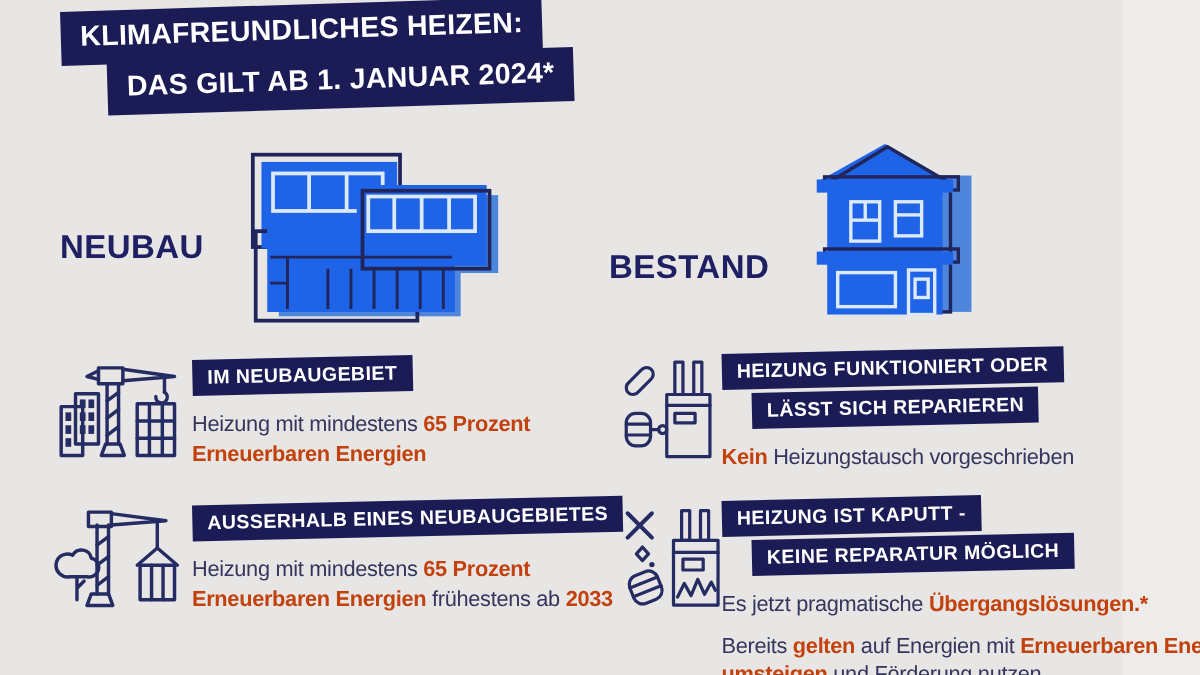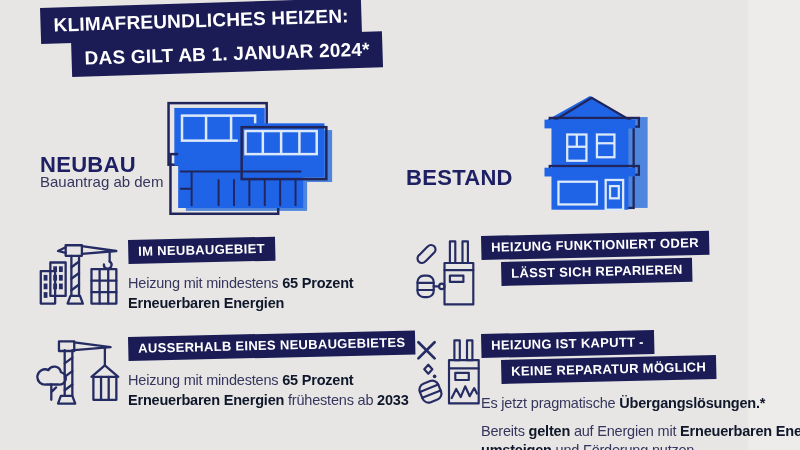--- a/index.html
+++ b/index.html
@@ -35,21 +35,21 @@
     font-weight:bold;font-size:13px;line-height:1;letter-spacing:.3px;
     padding:5px 10px 6px;white-space:nowrap;
     transform:rotate(-1.3deg);transform-origin:left top;
   }
   .banner-sm.second{display:block;width:max-content;margin:2px 0 0 20px;}
   .blk-text{
     margin:10px 0 0 0;color:#35355e;font-size:14.5px;line-height:1.35;
     letter-spacing:-0.2px;white-space:nowrap;
   }
   .blk-text + .blk-text{margin-top:8px;}
-  .hl{color:#0f172a;font-weight:bold;}
+  .hl{color:#c2410c;font-weight:bold;}
 
   
   .st{stroke:#252b63;fill:none;stroke-width:2.4;stroke-linecap:round;stroke-linejoin:round;}
   .st3{stroke:#252b63;fill:none;stroke-width:3;stroke-linecap:round;}
   .navyfill{fill:#252b63;stroke:none;}
   .out{stroke:#20265c;fill:none;stroke-width:2.6;}
   .wout{stroke:#dce9fb;fill:none;stroke-width:2.6;}
   .nline{stroke:#20265c;fill:none;stroke-width:2;}
   .bluefill{fill:#1f63e6;}
   .shadowfill{fill:#4f86dd;}
@@ -61,21 +61,21 @@
 
 <div class="abs right-strip"></div>
 
 <div class="abs title-wrap">
   <span class="banner-big">KLIMAFREUNDLICHES HEIZEN:</span>
   <span class="banner-big second">DAS GILT AB 1. JANUAR 2024*</span>
 </div>
 
 <div class="abs col-heading" style="left:40px;top:152px;">NEUBAU</div>
 <div class="abs col-sub" style="left:40px;top:172px;">
-  <span>Bauantrag ab dem</span><br>
+  <br>
 </div>
 
 <div class="abs" style="left:157px;top:98px;">
   <svg width="178" height="118" viewBox="0 0 185 122">
     <rect class="out" x="12" y="5" width="102" height="64"></rect>
     <rect class="shadowfill" x="96" y="33" width="86" height="54"></rect>
     <rect class="shadowfill" x="30" y="62" width="126" height="55"></rect>
     <rect class="bluefill" x="18" y="10" width="94" height="60"></rect>
     <rect class="wout" x="26" y="18" width="76" height="26"></rect>
     <line class="wout" x1="51" y1="18" x2="51" y2="44"></line>
@@ -205,20 +205,23 @@
       <rect x="5" y="44" width="18" height="24" rx="7"></rect>
       <path d="M5 52 h18 M5 60 h18"></path>
       <path d="M23 56 h6"></path>
       <circle cx="32" cy="56" r="3"></circle>
     </g>
   </svg>
 </div>
 <div class="abs" style="left:481px;top:236px;">
   <span class="banner-sm">HEIZUNG FUNKTIONIERT ODER</span>
   <span class="banner-sm second">LÄSST SICH REPARIEREN</span>
+  <p class="blk-text">
+    <span class="hl">Kein</span><span> Heizungstausch vorgeschrieben</span>
+  </p>
 </div>
 
 <div class="abs" style="left:413px;top:332px;">
   <svg width="72" height="78" viewBox="0 0 80 80">
     <path class="st3" d="M6 8 L24 26 M24 8 L6 26"></path>
     <g class="st">
       <path d="M17 33 l4.5 5 -4.5 5 -4.5 -5 z"></path>
       <rect x="46" y="6" width="6" height="22"></rect>
       <rect x="60" y="6" width="6" height="22"></rect>
       <rect x="40" y="28" width="33" height="48"></rect>

